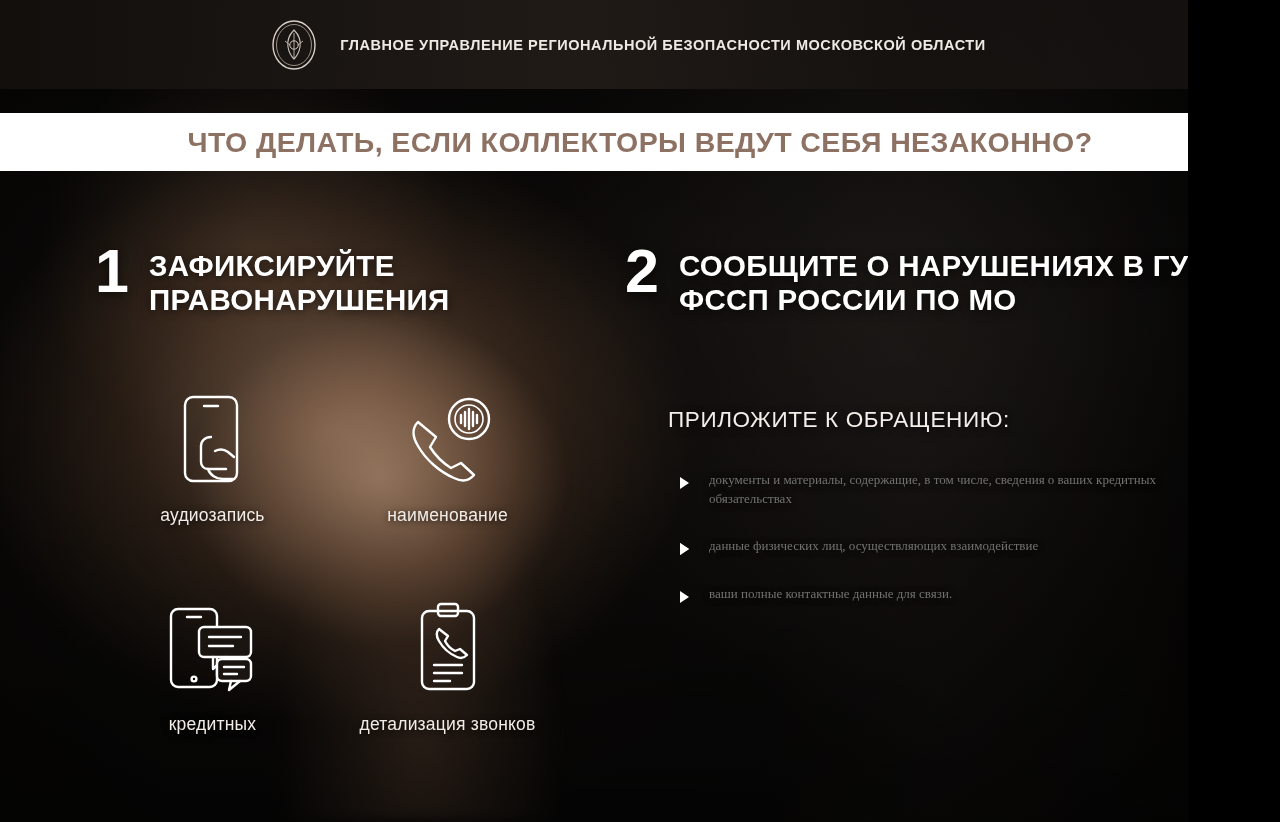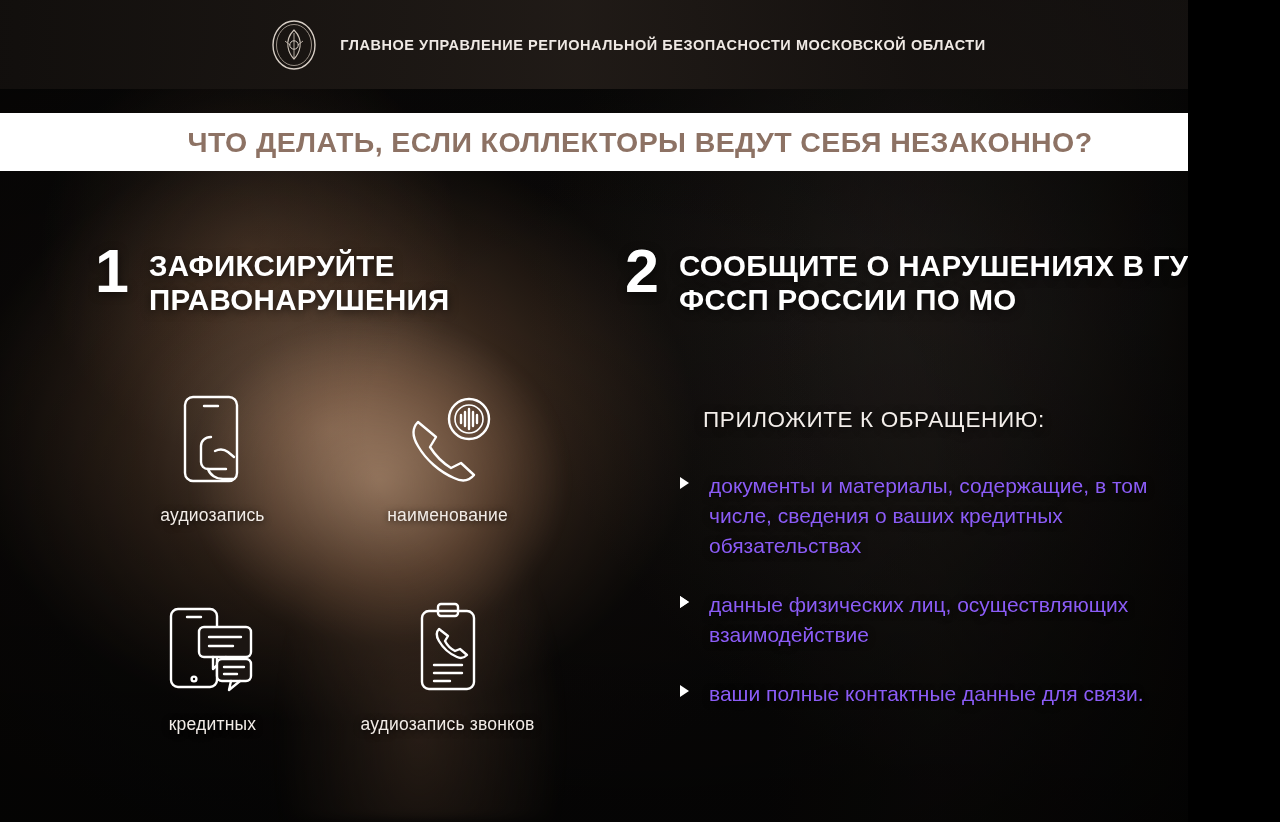--- a/index.html
+++ b/index.html
@@ -173,42 +173,43 @@
     color: #f2ece7;
     font-size: 17.5px;
     letter-spacing: 0.2px;
     text-shadow: 0 1px 7px rgba(0,0,0,0.75);
     white-space: nowrap;
   }
 
   
   .attach-label {
     margin-top: 90px;
-    margin-left: 78px;
+    margin-left: 43px;
     color: #f3eeea;
     font-size: 22.5px;
     letter-spacing: 0.6px;
     text-transform: uppercase;
     text-shadow: 0 2px 9px rgba(0,0,0,0.7);
   }
   .bullets {
     margin-top: 38px;
     margin-left: 55px;
     list-style: none;
     padding: 0;
   }
   .bullet {
     position: relative;
     padding-left: 29px;
     margin-bottom: 29px;
-    color: #8b5cf6;
-    font-size: 21px;
+    color: #737373;
+    font-size: 13px;
     line-height: 1.42;
     max-width: 495px;
     text-shadow: 0 1px 7px rgba(0,0,0,0.75);
+    font-family: Liberation Serif, serif;
   }
   .bullet:last-child { margin-bottom: 0; }
   .bullet .tri {
     position: absolute;
     left: 0;
     top: 6px;
     width: 0; height: 0;
     border-left: 9px solid #ffffff;
     border-top: 6px solid transparent;
     border-bottom: 6px solid transparent;
@@ -304,21 +305,21 @@
         <div class="icon-box">
           <svg width="84" height="96" viewBox="0 0 84 96" xmlns="http://www.w3.org/2000/svg" fill="none" stroke="#ffffff" stroke-width="2.4" stroke-linecap="round" stroke-linejoin="round">
             <rect x="16" y="10" width="52" height="78" rx="7"></rect>
             <rect x="32" y="3" width="20" height="12" rx="3"></rect>
             <path d="M33 28 c-3 3 -3 7 0 12 c4 7 11 13 18 16 c4 2 7 1 10 -2 l-7 -6 l-5 2 c-4 -2 -8 -6 -10 -10 l3 -5 z"></path>
             <line x1="28" y1="64" x2="56" y2="64"></line>
             <line x1="28" y1="72" x2="56" y2="72"></line>
             <line x1="28" y1="80" x2="44" y2="80"></line>
           </svg>
         </div>
-        <div class="icon-caption">аудиозапись звонков</div>
+        <div class="icon-caption">детализация звонков</div>
       </div>
 
     </div>
   </div>
 
   <div class="col-right">
     <div class="step-head">
       <div class="step-num">2</div>
       <div class="step-title">СООБЩИТЕ О НАРУШЕНИЯХ В ГУ ФССП РОССИИ ПО МО</div>
     </div>

